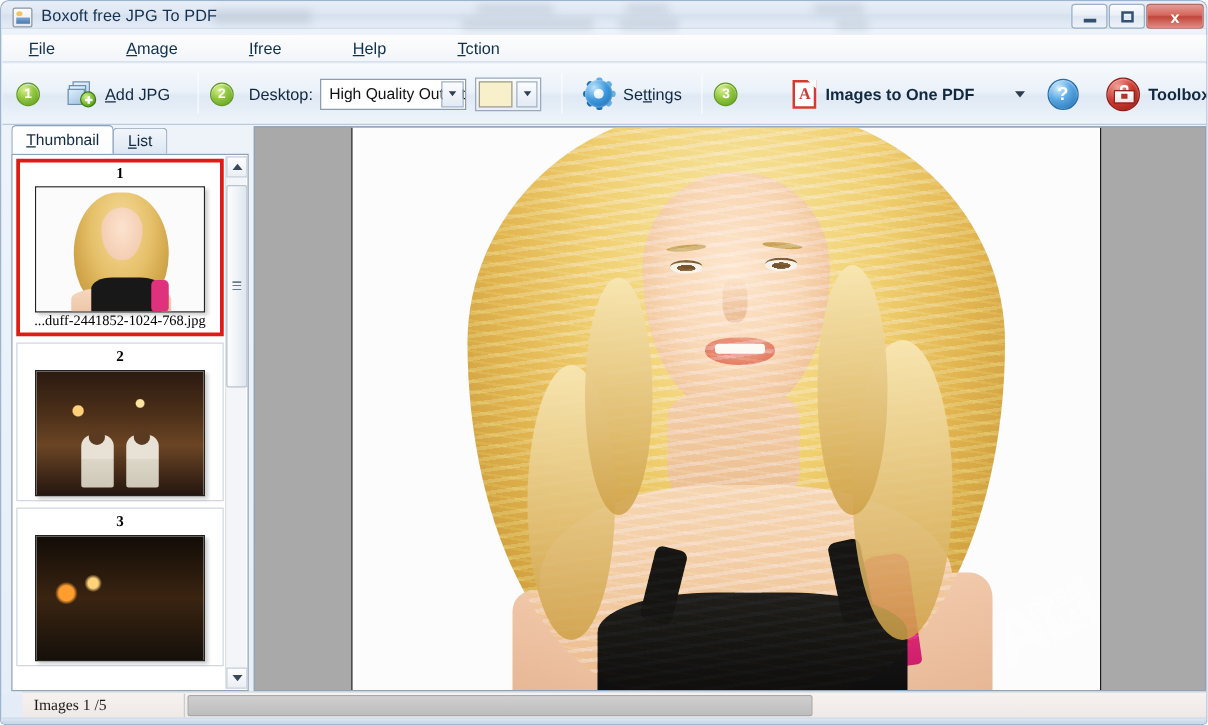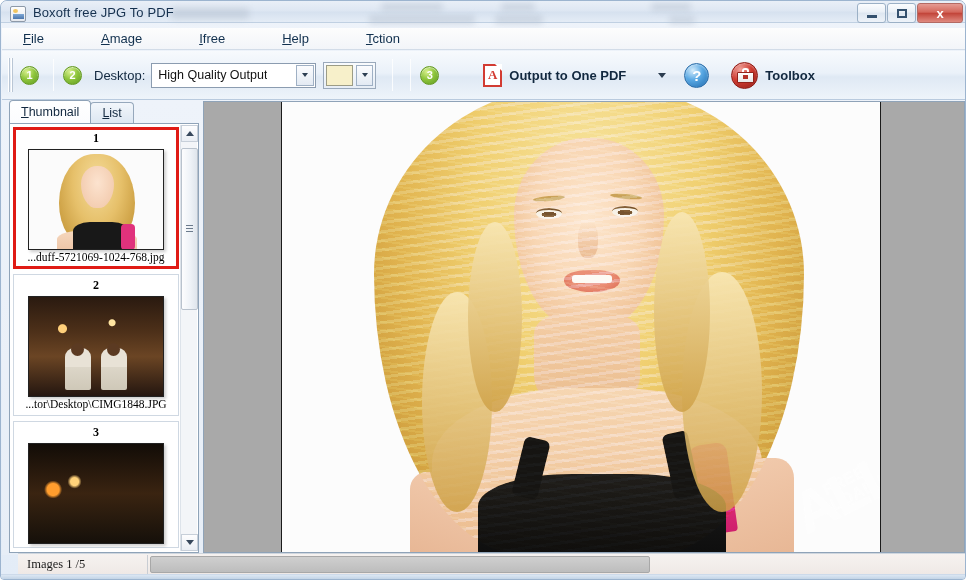--- a/index.html
+++ b/index.html
@@ -613,20 +613,29 @@
     <div class="menu-item"><u>I</u><span>free</span></div>
     <div class="menu-item"><u>H</u><span>elp</span></div>
     <div class="menu-item"><u>T</u><span>ction</span></div>
   </div>
 
   <div class="toolbar">
     <div class="tb-grip"></div>
 
     <div class="badge">1</div>
 
+    <div class="tb-btn" style="margin-left:14px;">
+      <div class="icon-addjpg">
+        <div class="sheet s1"></div>
+          <div class="sheet s2"></div>
+          <div class="sheet s3"></div>
+        <div class="plus"></div>
+      </div>
+      <span class="tb-label"><u>A</u>dd JPG</span>
+    </div>
 
     <div class="tb-sep" style="margin-left:14px;"></div>
 
     <div class="badge">2</div>
 
     <span class="output-label" style="margin-left:12px;">Desktop:</span>
 
     <div class="combo">
       <div class="val">High Quality Output</div>
       <div class="arrow-btn">
@@ -636,30 +645,41 @@
 
     <div class="swatch-box">
       <div class="swatch" id="swatch" style="background: rgb(247, 240, 202);"></div>
       <div class="swatch-arrow">
         <div class="caret"></div>
       </div>
     </div>
 
     <div class="tb-sep" style="margin-left:16px;"></div>
 
+    <div class="tb-btn">
+      <div class="icon-gear">
+        <div class="tooth"></div>
+          <div class="tooth t2"></div>
+          <div class="tooth t3"></div>
+          <div class="tooth t4"></div>
+        <div class="ring"></div>
+          <div class="hole"></div>
+      </div>
+      <span class="tb-label">Se<u>tt</u>ings</span>
+    </div>
 
     <div class="tb-sep" style="margin-left:8px;"></div>
 
     <div class="badge">3</div>
 
     <div class="tb-btn" style="margin-left:36px;">
       <div class="icon-pdf">
           <div class="corner"></div>
         </div>
-      <span class="tb-label bold">Output to One PDF</span>
+      <span class="tb-label bold">Images to One PDF</span>
     </div>
 
     <div class="drop-caret" style="margin-left:24px;"></div>
 
     <div class="icon-help" style="margin-left:12px;">?</div>
 
     <div class="tb-btn" style="margin-left:14px;">
       <div class="icon-toolbox">
         <div class="handle"></div>
           <div class="case"></div>
@@ -690,34 +710,33 @@
             <div class="thumb-num">1</div>
             <div class="thumb-img">
               <div class="portrait-mini">
                 <div class="hair"></div>
                   <div class="sh"></div>
                   <div class="face"></div>
                 <div class="top"></div>
                   <div class="pink"></div>
               </div>
             </div>
-            <div class="thumb-meta">...duff-5721069-1024-768.jpg</div>
+            <div class="thumb-meta">...duff-2441852-1024-768.jpg</div>
           </div>
 
           <div class="thumb-card">
             <div class="thumb-num">2</div>
             <div class="thumb-img">
               <div class="photo-mini">
                 <div class="p1"></div>
                   <div class="p2"></div>
                   <div class="h1"></div>
                   <div class="h2"></div>
               </div>
             </div>
-            <div class="thumb-meta">...tor\Desktop\CIMG1848.JPG</div>
           </div>
 
           <div class="thumb-card">
             <div class="thumb-num">3</div>
             <div class="thumb-img">
               <div class="photo3-mini"></div>
             </div>
           </div>
 
         </div>

